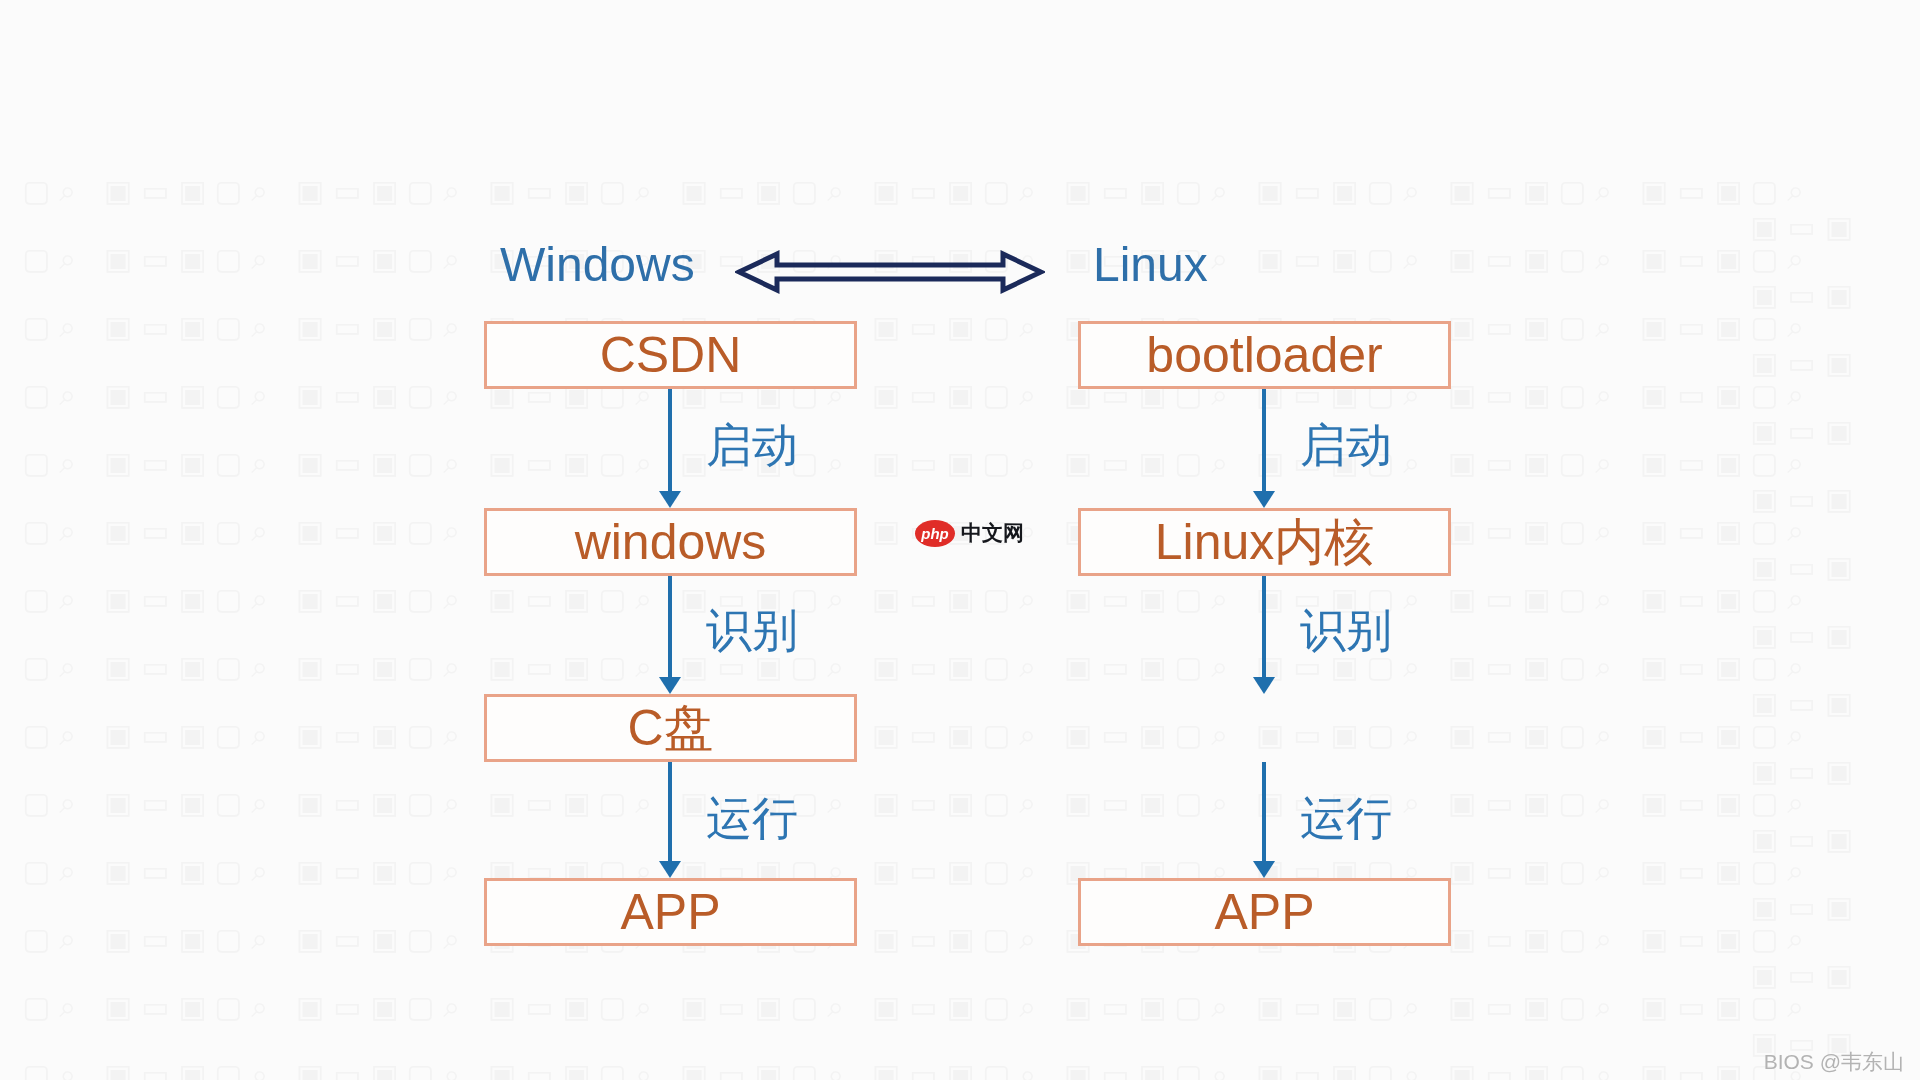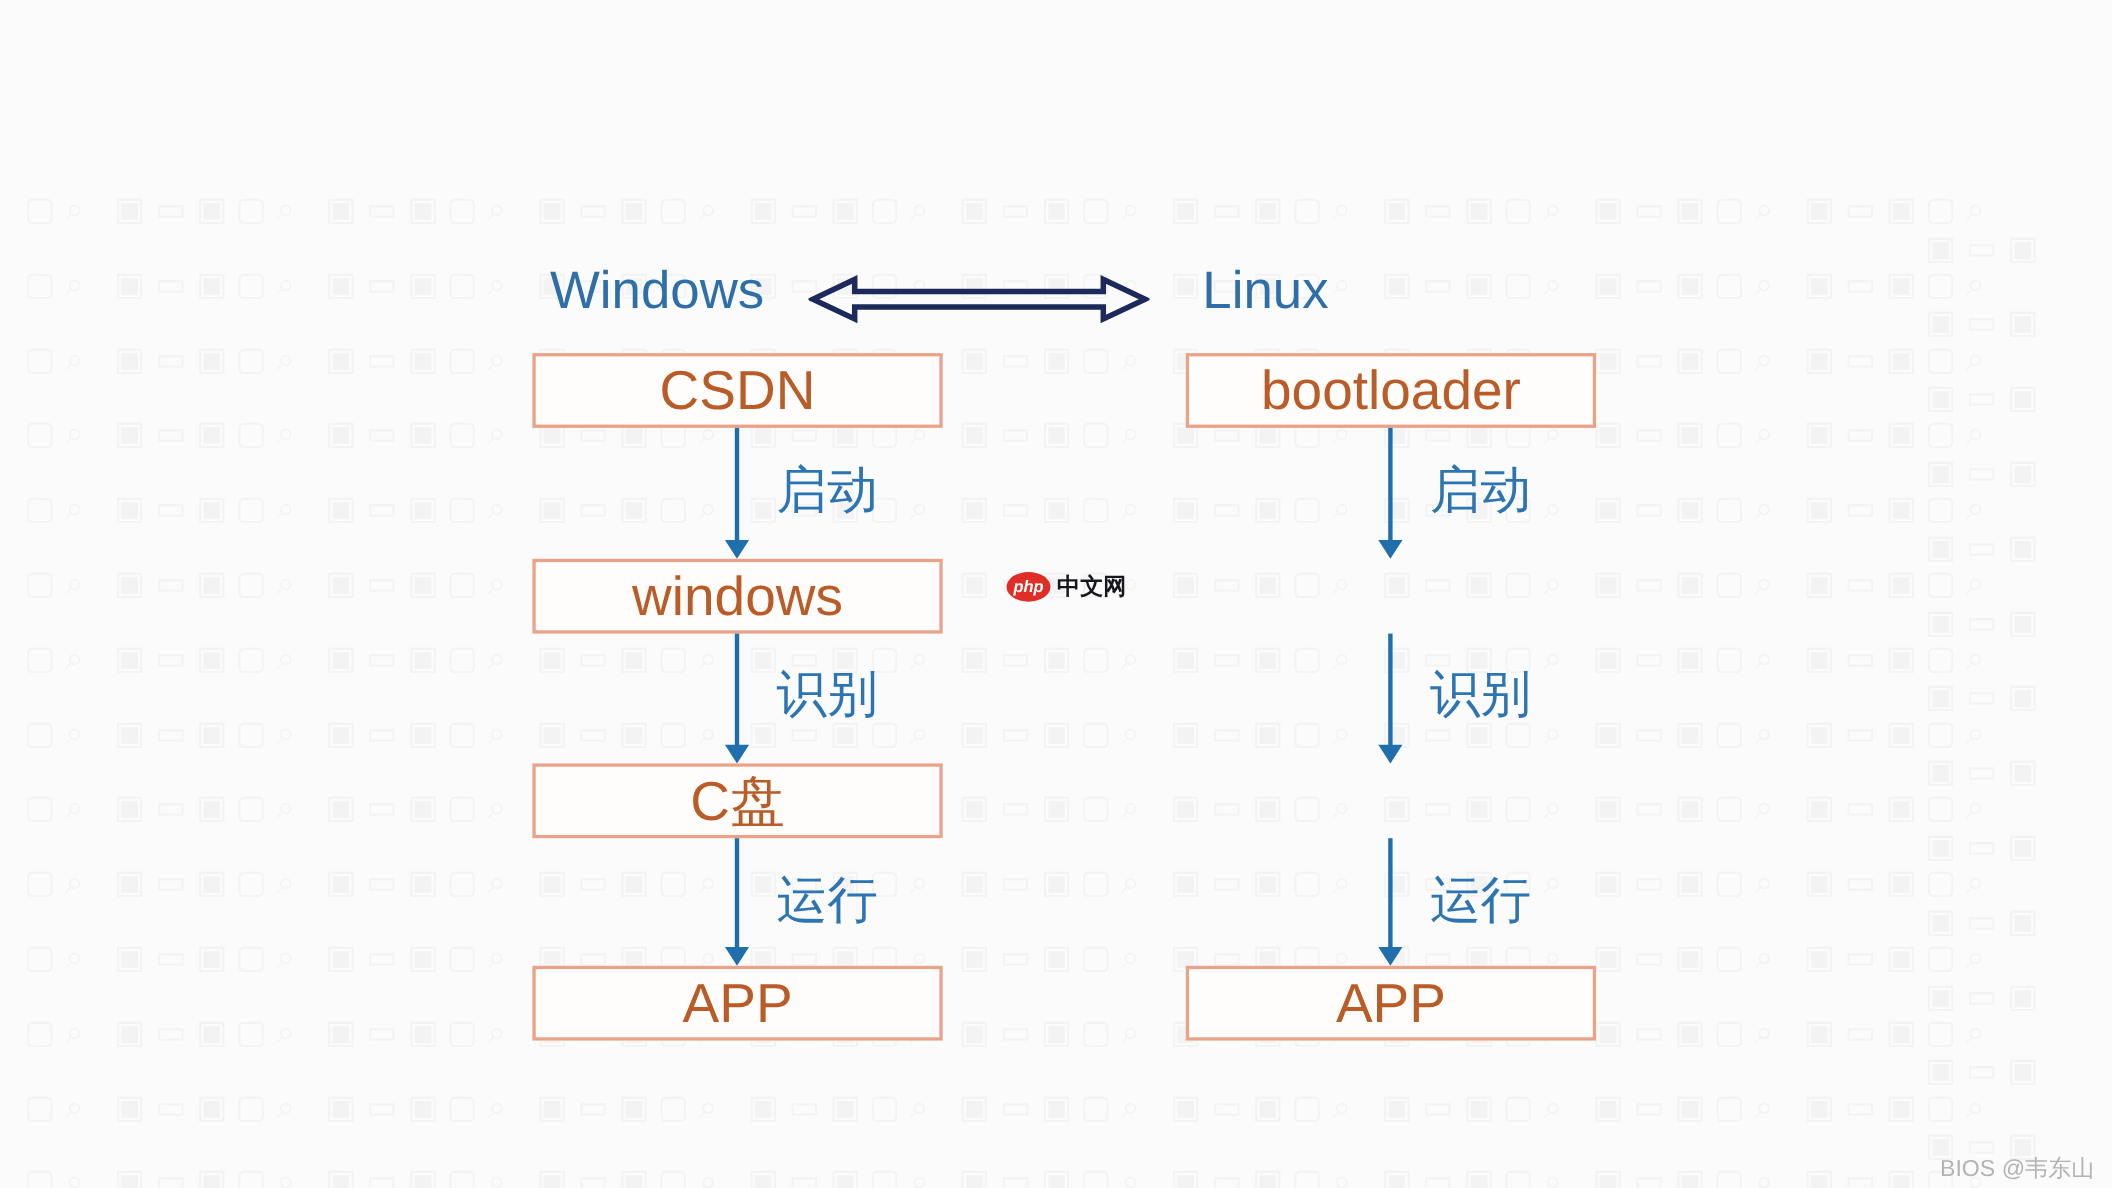--- a/index.html
+++ b/index.html
@@ -230,20 +230,21 @@
   <div class="flow-label" style="left:706px;top:788px">运行</div>
 
   <div class="fbox" style="left:484px;top:878px">APP</div>
 
   <div class="fbox" style="left:1078px;top:321px">bootloader</div>
 
   <div class="flow" style="left:1262px;top:389px;height:103px"></div>
   <div class="flow-head" style="left:1253px;top:491px"></div>
   <div class="flow-label" style="left:1300px;top:415px">启动</div>
 
+  <div class="fbox" style="left:1078px;top:508px">Linux内核</div>
 
   <div class="flow" style="left:1262px;top:576px;height:102px"></div>
   <div class="flow-head" style="left:1253px;top:677px"></div>
   <div class="flow-label" style="left:1300px;top:600px">识别</div>
 
 
   <div class="flow" style="left:1262px;top:762px;height:100px"></div>
   <div class="flow-head" style="left:1253px;top:861px"></div>
   <div class="flow-label" style="left:1300px;top:788px">运行</div>
 

